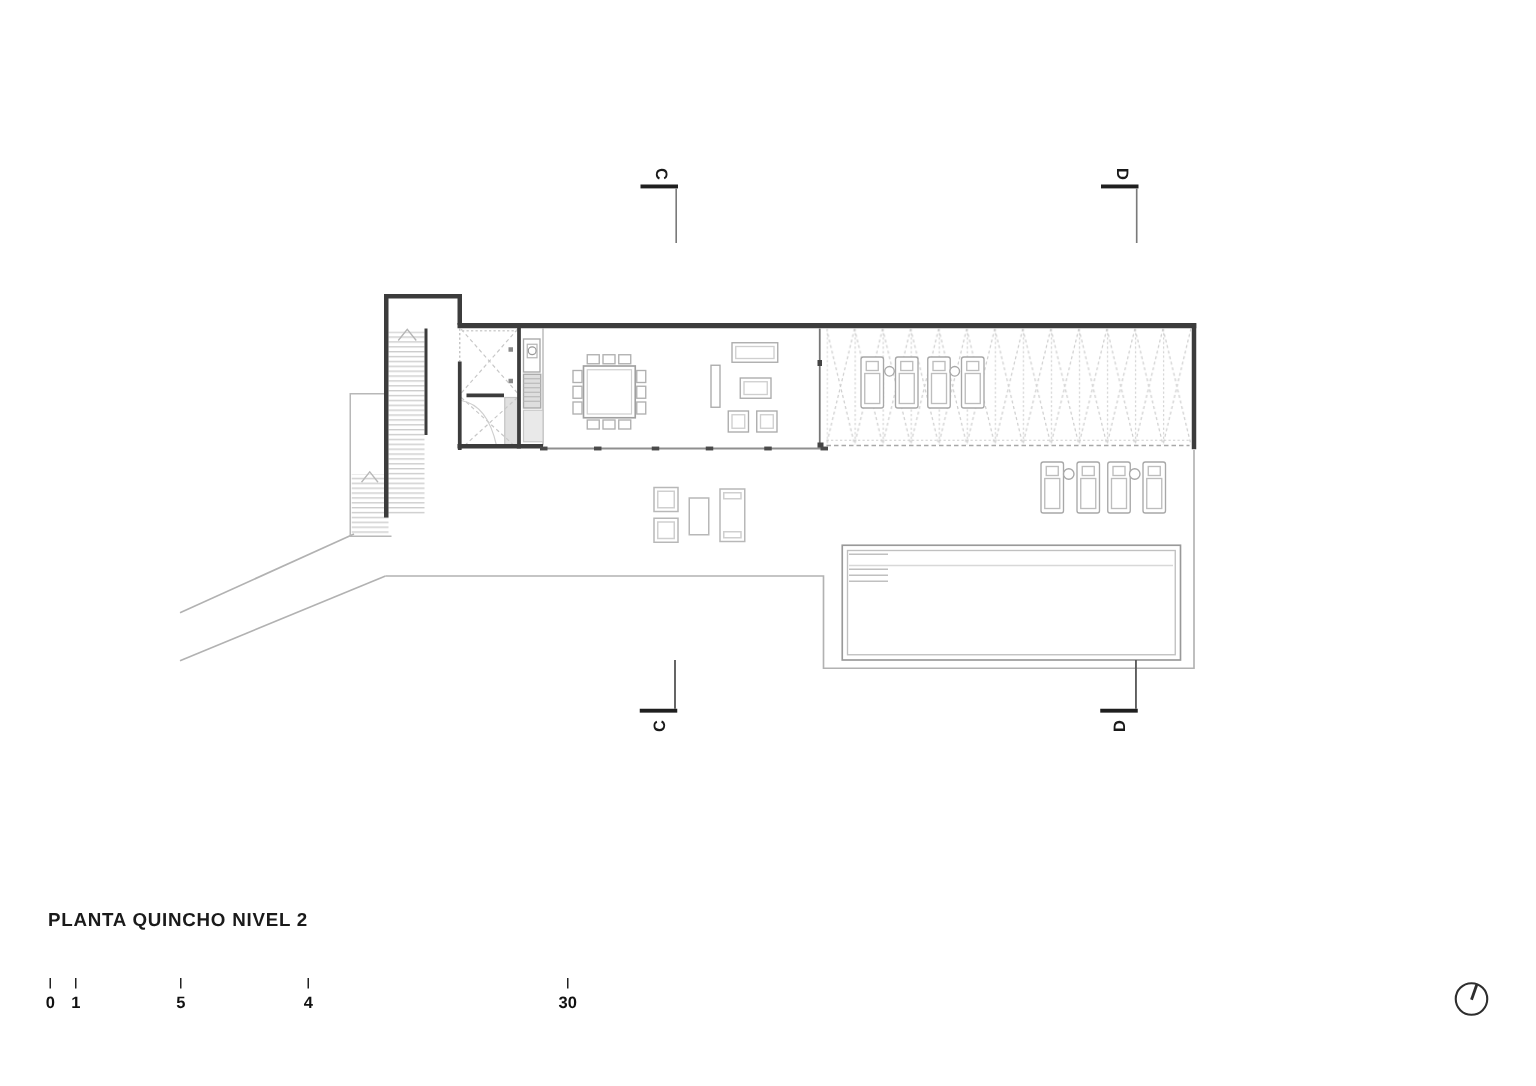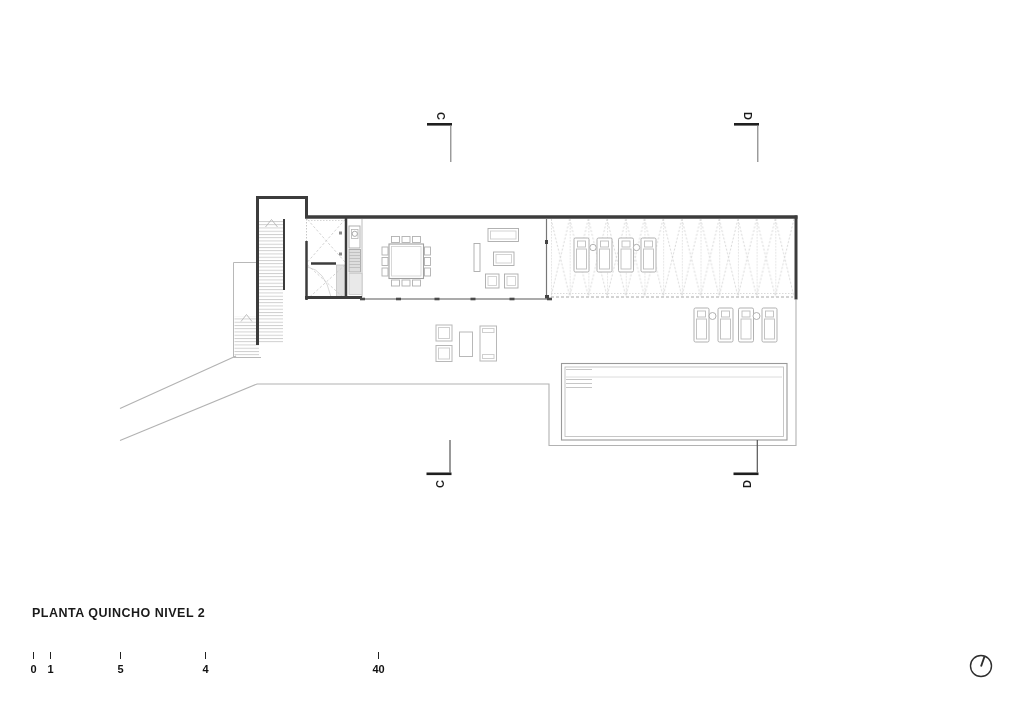--- a/index.html
+++ b/index.html
@@ -261,16 +261,16 @@
   <div class="scalebar">
     <div class="tick" style="left:33px"></div>
     <div class="tick" style="left:50px"></div>
     <div class="tick" style="left:120px"></div>
     <div class="tick" style="left:205px"></div>
     <div class="tick" style="left:378px"></div>
     <span class="ticklabel" style="left:33.5px">0</span>
     <span class="ticklabel" style="left:50.5px">1</span>
     <span class="ticklabel" style="left:120.5px">5</span>
     <span class="ticklabel" style="left:205.5px">4</span>
-    <span class="ticklabel" style="left:378.5px">40</span>
+    <span class="ticklabel" style="left:378.5px">30</span>
   </div>
 
 </div>
 
 </body></html>

